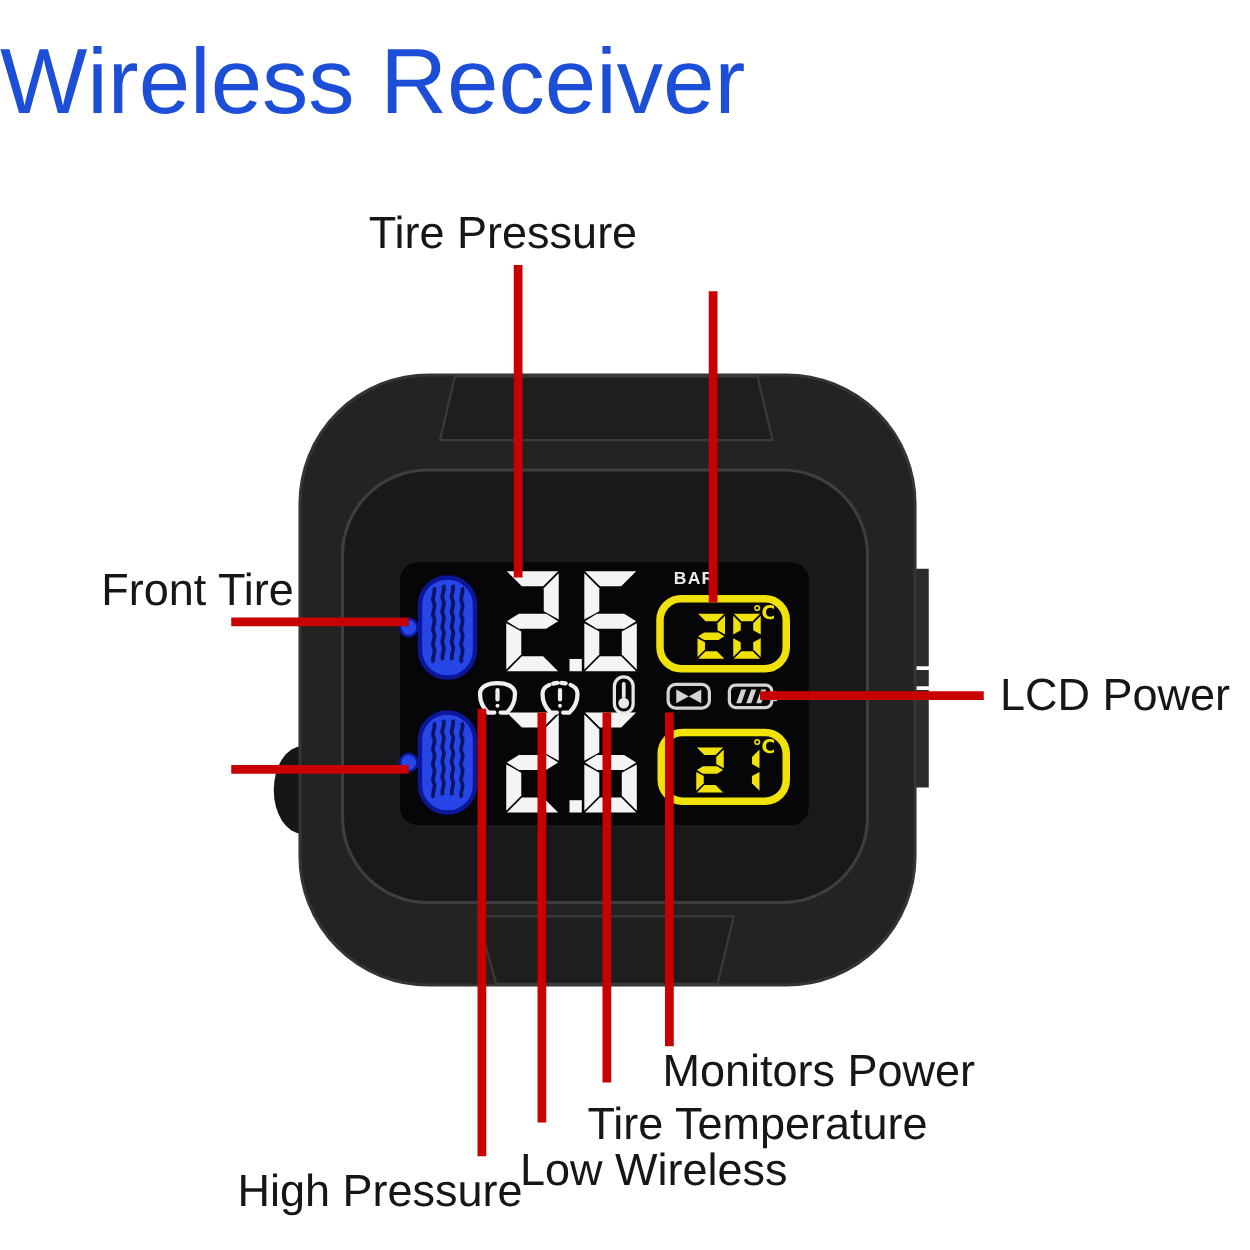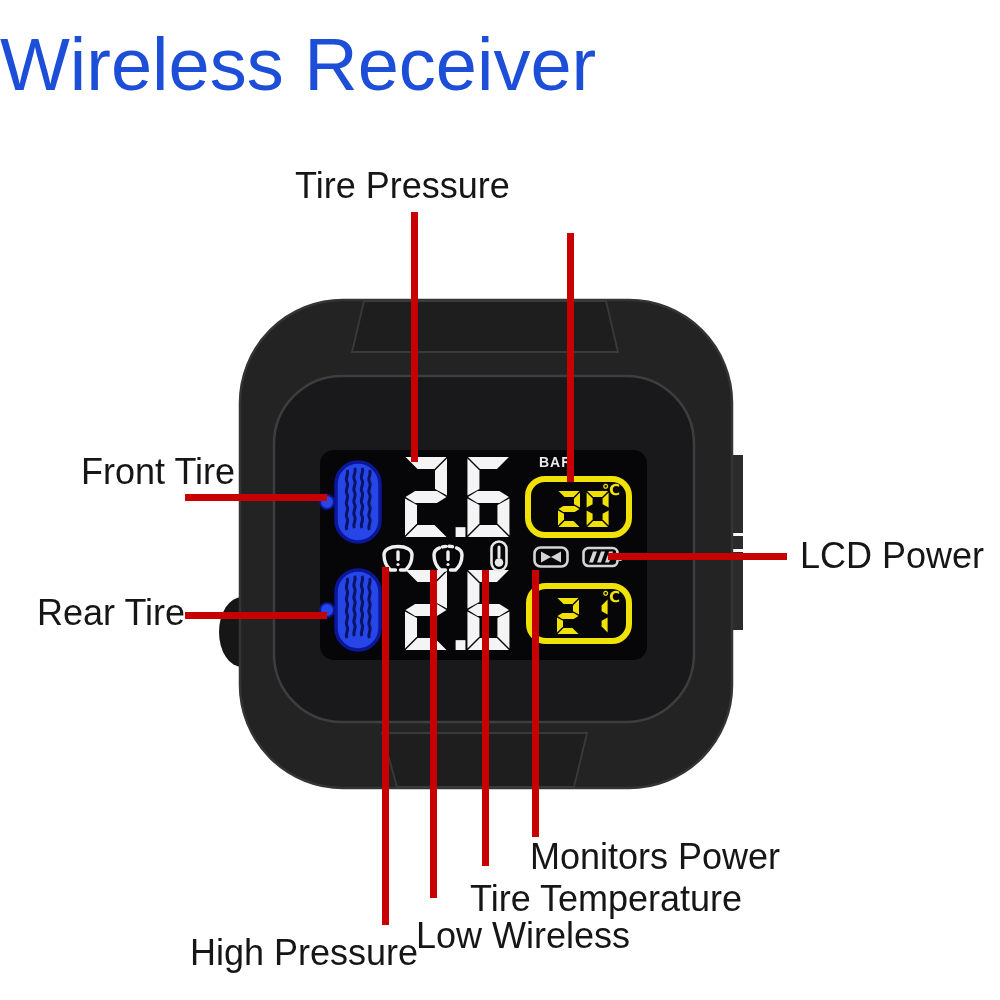--- a/index.html
+++ b/index.html
@@ -178,20 +178,19 @@
   <div class="rline" style="left:185px;top:494px;width:142px;height:7px;"></div>
   <div class="rline" style="left:185px;top:612px;width:142px;height:7px;"></div>
   <div class="rline" style="left:608px;top:553px;width:179px;height:7px;"></div>
   <div class="rline" style="left:382px;top:567px;width:7px;height:358px;"></div>
   <div class="rline" style="left:430px;top:570px;width:7px;height:328px;"></div>
   <div class="rline" style="left:482px;top:570px;width:7px;height:296px;"></div>
   <div class="rline" style="left:532px;top:570px;width:7px;height:267px;"></div>
 
   <div class="lbl" style="left:295px;top:168px;">Tire Pressure</div>
   <div class="lbl" style="left:37px;top:454px;margin-left:44px;">Front Tire</div>
-  <div class="lbl" style="left:37px;top:595px;">Rear Tire</div>
   <div class="lbl" style="left:800px;top:538px;text-align:center;">LCD Power</div>
   <div class="lbl" style="left:530px;top:839px;">Monitors Power</div>
   <div class="lbl" style="left:470px;top:881px;">Tire Temperature</div>
   <div class="lbl" style="left:416px;top:918px;">Low Wireless</div>
   <div class="lbl" style="left:190px;top:935px;">High Pressure</div>
 
 </div>
 
 </body></html>

